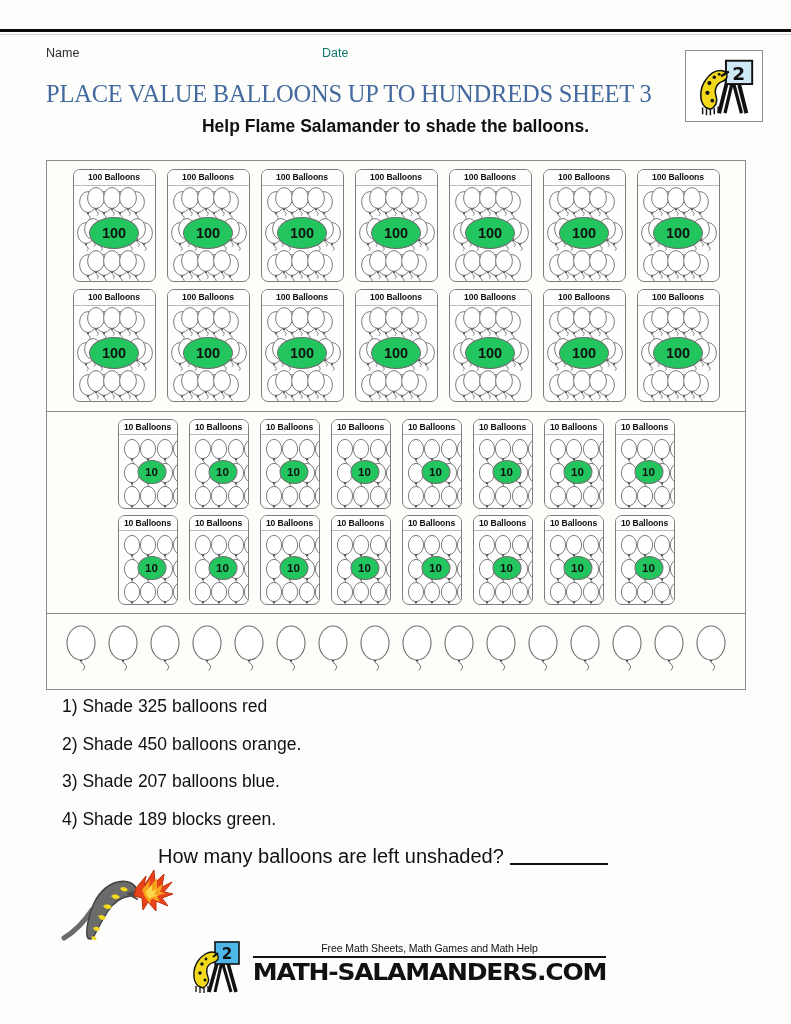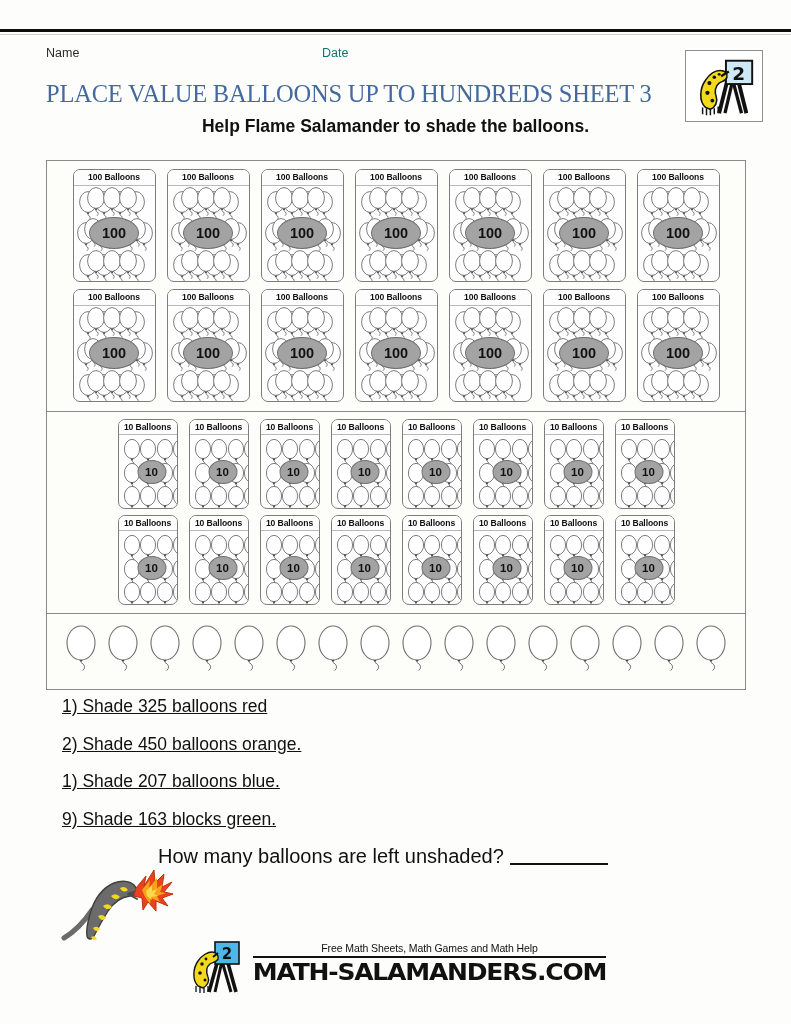--- a/index.html
+++ b/index.html
@@ -127,21 +127,21 @@
     inset: 0;
   }
   .pv-card svg { display: block; }
 
   
   .pv-value {
     position: absolute;
     left: 50%;
     top: 50%;
     transform: translate(-50%, -50%);
-    background: #a3a3a3;
+    background: #22c55e;
     border: 1.1px solid #6f6f6f;
     border-radius: 50%;
     display: flex;
     align-items: center;
     justify-content: center;
     font-weight: 700;
     color: #111;
     z-index: 3;
   }
 
@@ -179,21 +179,20 @@
     position: absolute;
     left: 62px; top: 698px;
     width: 640px;
   }
   .q-line {
     font-size: 17.5px;
     color: #111;
     line-height: 1;
     margin-bottom: 20px;
     white-space: nowrap;
-    text-decoration: underline;
   }
   .final-q {
     position: absolute;
     left: 158px; top: 845px;
     font-size: 20px;
     color: #111;
     white-space: nowrap;
   }
   .blank-line {
     display: inline-block;
@@ -3083,22 +3082,22 @@
               </g>
             </svg></div>
         </div>
     </div>
 
   </div>
 
   <div class="questions">
       <div class="q-line">1) Shade 325 balloons red</div>
       <div class="q-line">2) Shade 450 balloons orange.</div>
-      <div class="q-line">1) Shade 207 balloons blue.</div>
-      <div class="q-line">9) Shade 163 blocks green.</div>
+      <div class="q-line">3) Shade 207 balloons blue.</div>
+      <div class="q-line">4) Shade 189 blocks green.</div>
     </div>
 
   <div class="final-q">
     <span>How many balloons are left unshaded?</span><span class="blank-line"></span>
   </div>
 
   <div class="mascot">
     <svg viewBox="0 0 128 78" width="128" height="78" aria-hidden="true">
 
       <path d="M6 72 C16 66 26 56 34 44" stroke="#6b6b6b" stroke-width="5" fill="none" stroke-linecap="round"></path>

